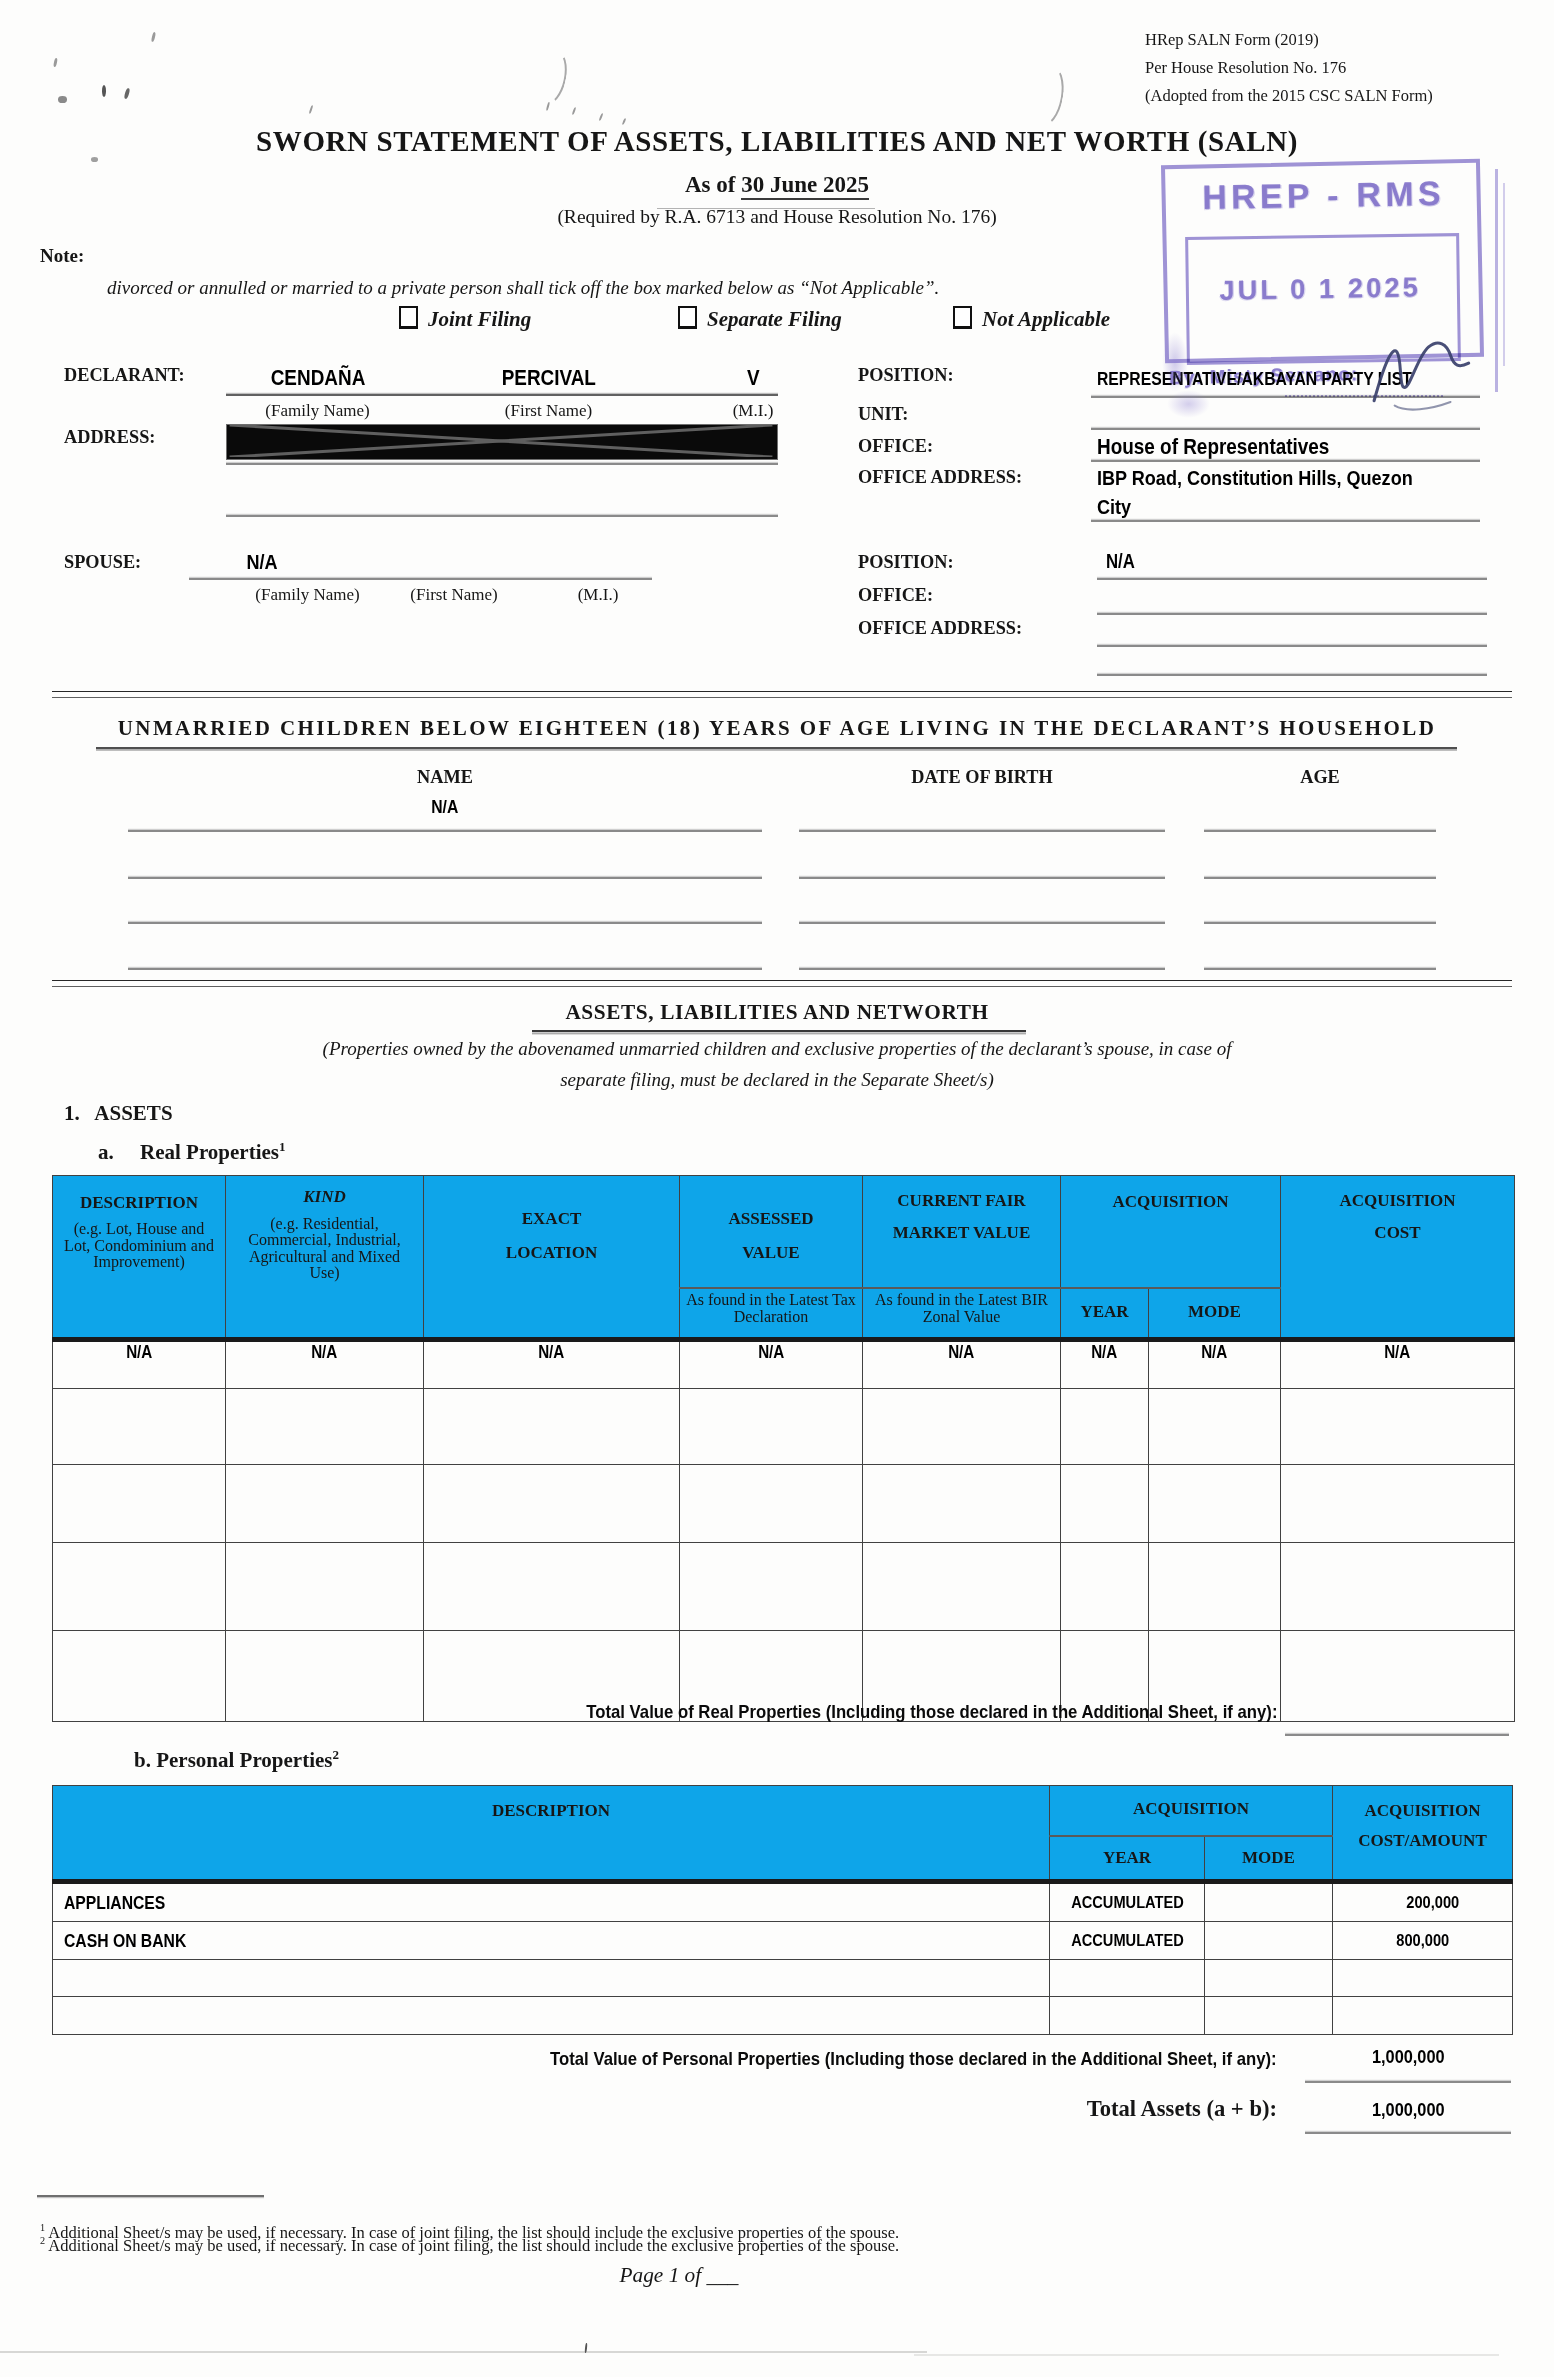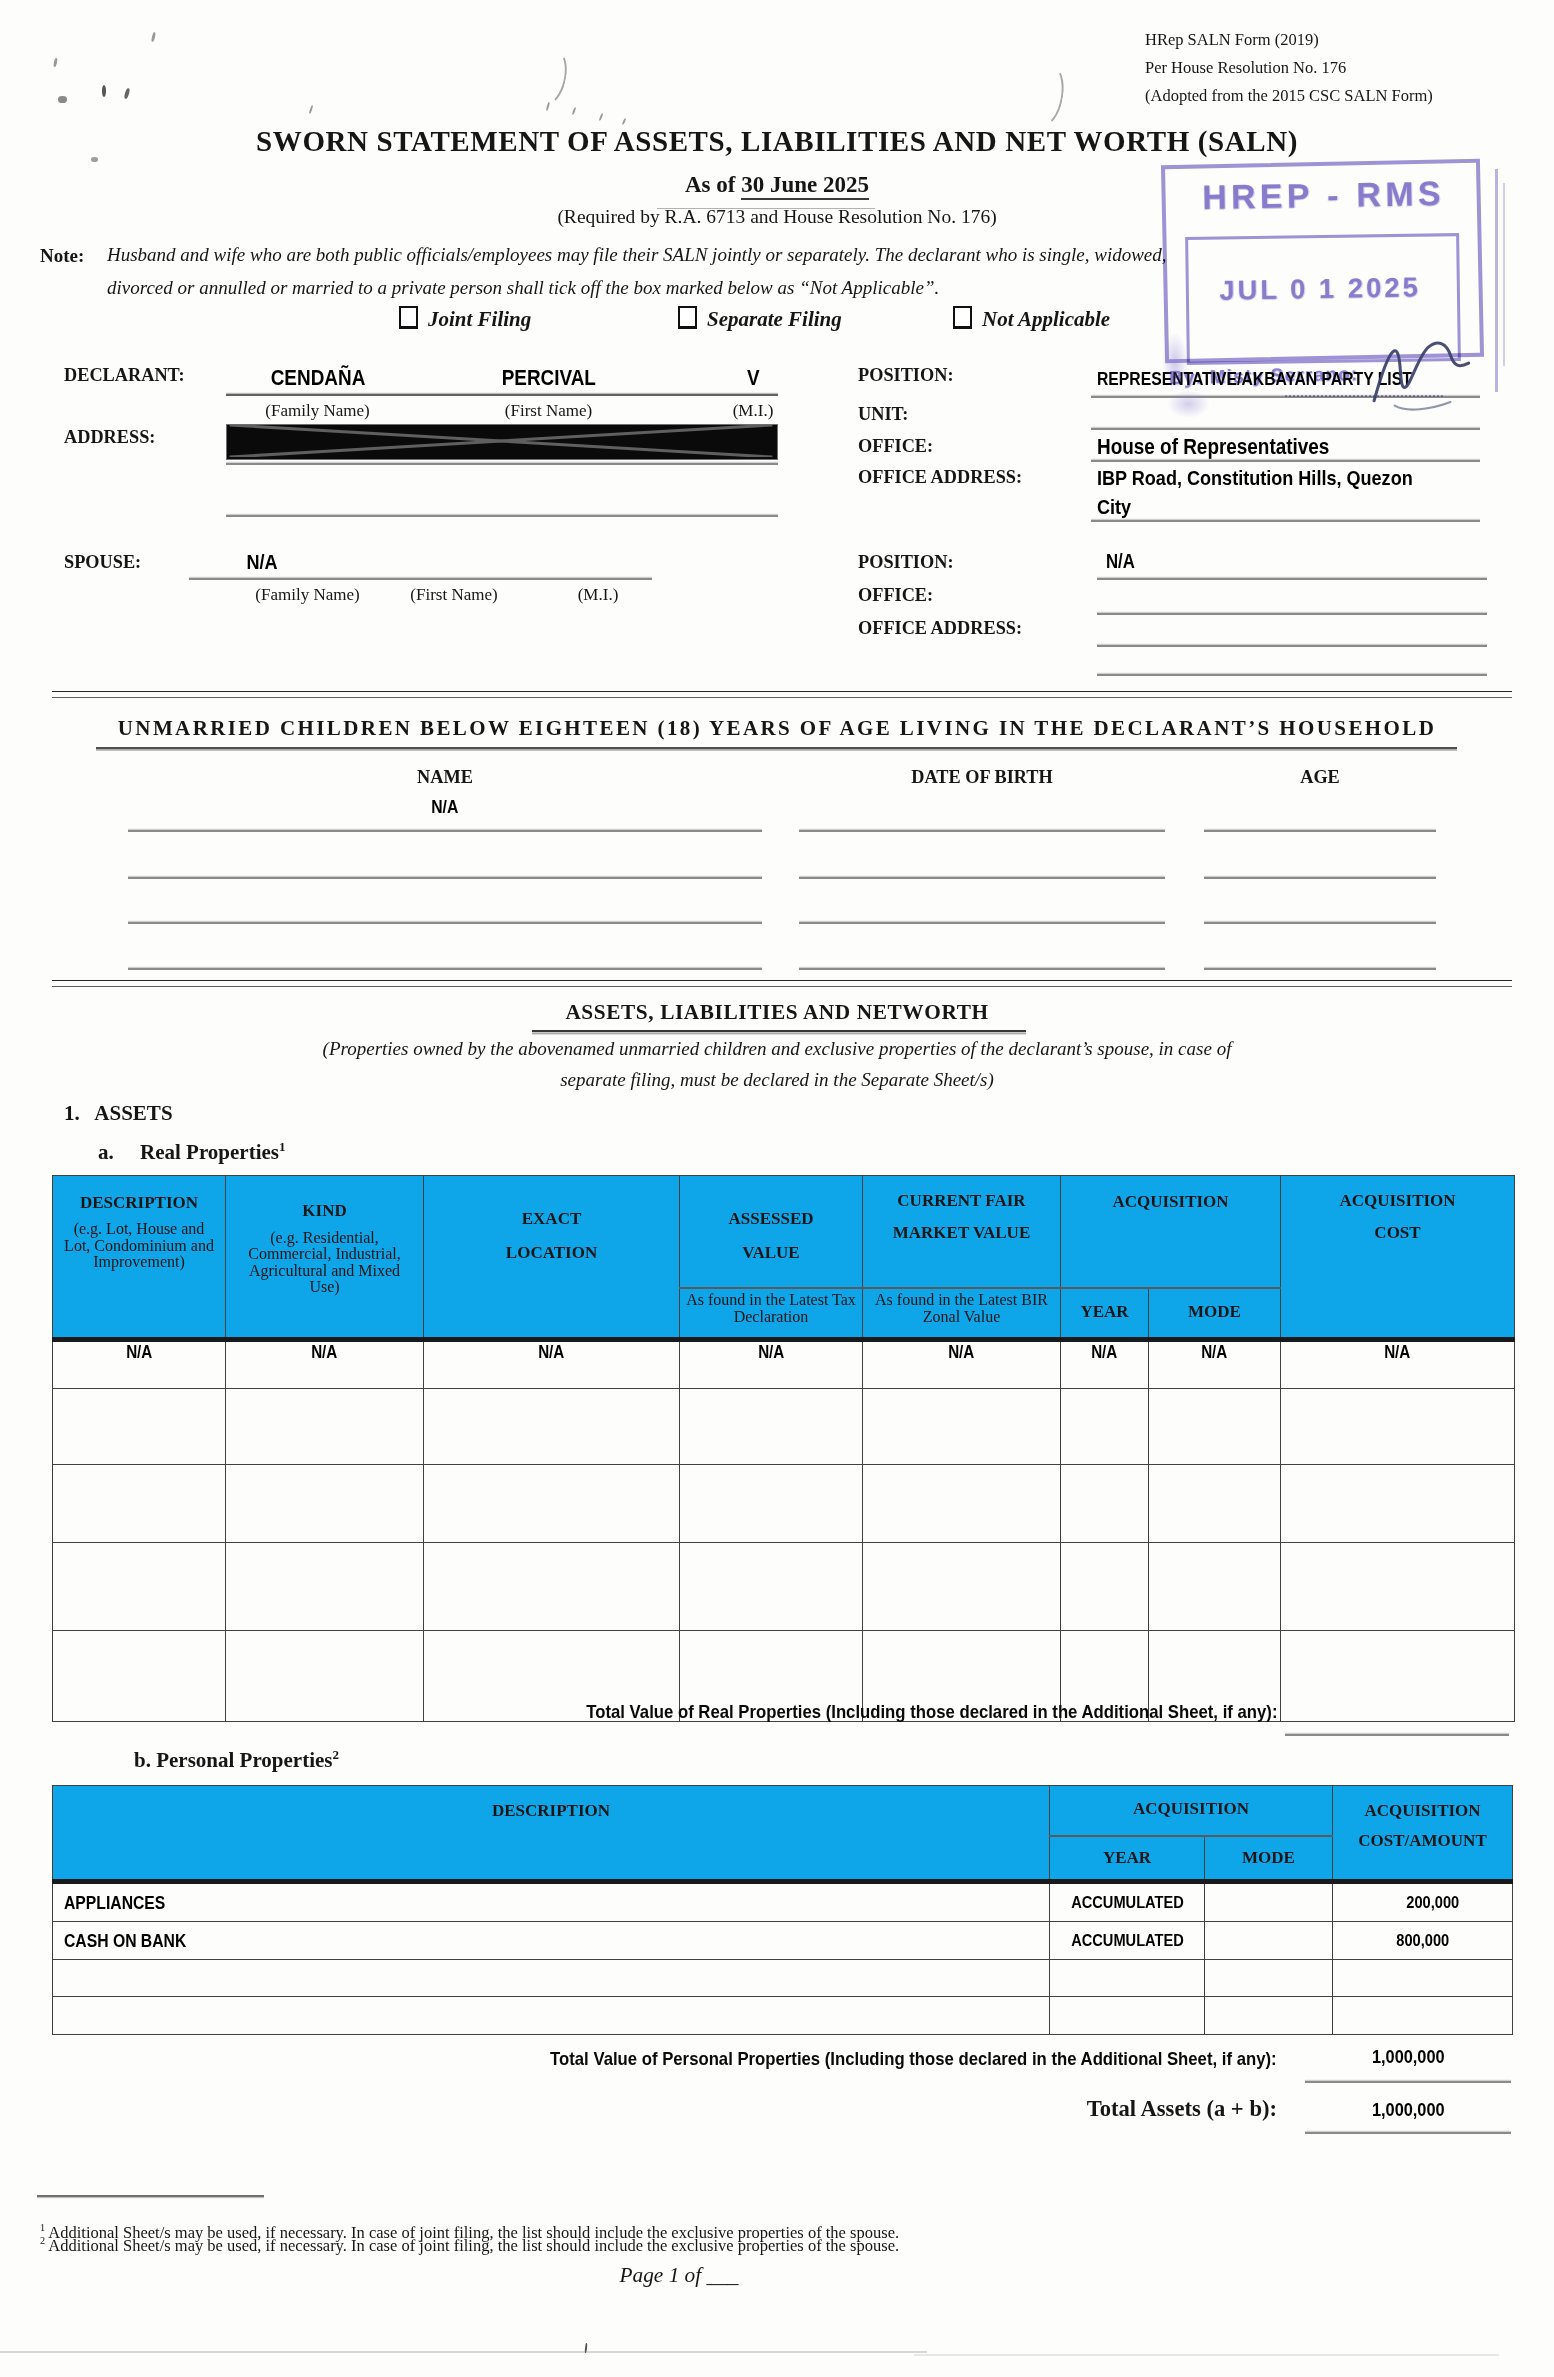--- a/index.html
+++ b/index.html
@@ -67,21 +67,20 @@
     <div>Per House Resolution No. 176</div>
     <div>(Adopted from the 2015 CSC SALN Form)</div>
   </div>
 
   <div class="ctr" style="top:125px;font-size:29px;font-weight:bold;letter-spacing:0.6px;">SWORN STATEMENT OF ASSETS, LIABILITIES AND NET WORTH (SALN)</div>
   <div class="ctr" style="top:172px;font-size:23px;font-weight:bold;"><span>As of </span><span style="border-bottom:2.4px solid #3a3a3a;padding-bottom:1.2px;">30 June 2025</span></div>
   <div class="abs" style="left:657px;top:208px;width:218px;height:1.2px;background:#b3b3b3;"></div>
   <div class="ctr" style="top:206px;font-size:19.5px;">(Required by R.A. 6713 and House Resolution No. 176)</div>
 
   <div class="abs lbl" style="left:40px;top:245px;font-size:19px;">Note:</div>
-  <div class="abs it" style="left:107px;top:244px;font-size:19px;white-space:nowrap;">Husband and wife who are both public officials/employees may file their SALN jointly or separately.  The declarant who is single, widowed,</div>
   <div class="abs it" style="left:107px;top:277px;font-size:19px;white-space:nowrap;">divorced or annulled or married to a private person shall tick off the box marked below as “Not Applicable”.</div>
 
   <div class="abs" style="left:399px;top:306px;">
     <span class="chk"></span><span class="chklabel">Joint Filing</span>
   </div>
   <div class="abs" style="left:678px;top:306px;">
     <span class="chk"></span><span class="chklabel">Separate Filing</span>
   </div>
   <div class="abs" style="left:953px;top:306px;">
     <span class="chk"></span><span class="chklabel">Not Applicable</span>
@@ -186,21 +185,21 @@
         <col style="width:132px">
         <col style="width:234px">
       </colgroup>
     <thead>
       <tr style="height:74px;">
         <th rowspan="2" class="hbot">
           <div class="t" style="line-height:24.4px;padding-top:14.6px;">DESCRIPTION</div>
           <div class="eg">(e.g. Lot, House and Lot, Condominium and Improvement)</div>
         </th>
         <th rowspan="2" class="hbot">
-          <div class="t" style="line-height:24.4px;padding-top:23px;">KIND</div>
+          <div class="t" style="line-height:24.4px;padding-top:9px;font-style:italic;">KIND</div>
           <div class="eg">(e.g. Residential, Commercial, Industrial, Agricultural and Mixed Use)</div>
         </th>
         <th rowspan="2" class="hbot">
           <div class="t narrow">EXACT LOCATION</div>
         </th>
         <th class="hline">
           <div class="t narrow">ASSESSED VALUE</div>
         </th>
         <th class="hline">
           <div class="t narrow2" style="line-height:32px;">CURRENT FAIR MARKET VALUE</div>

